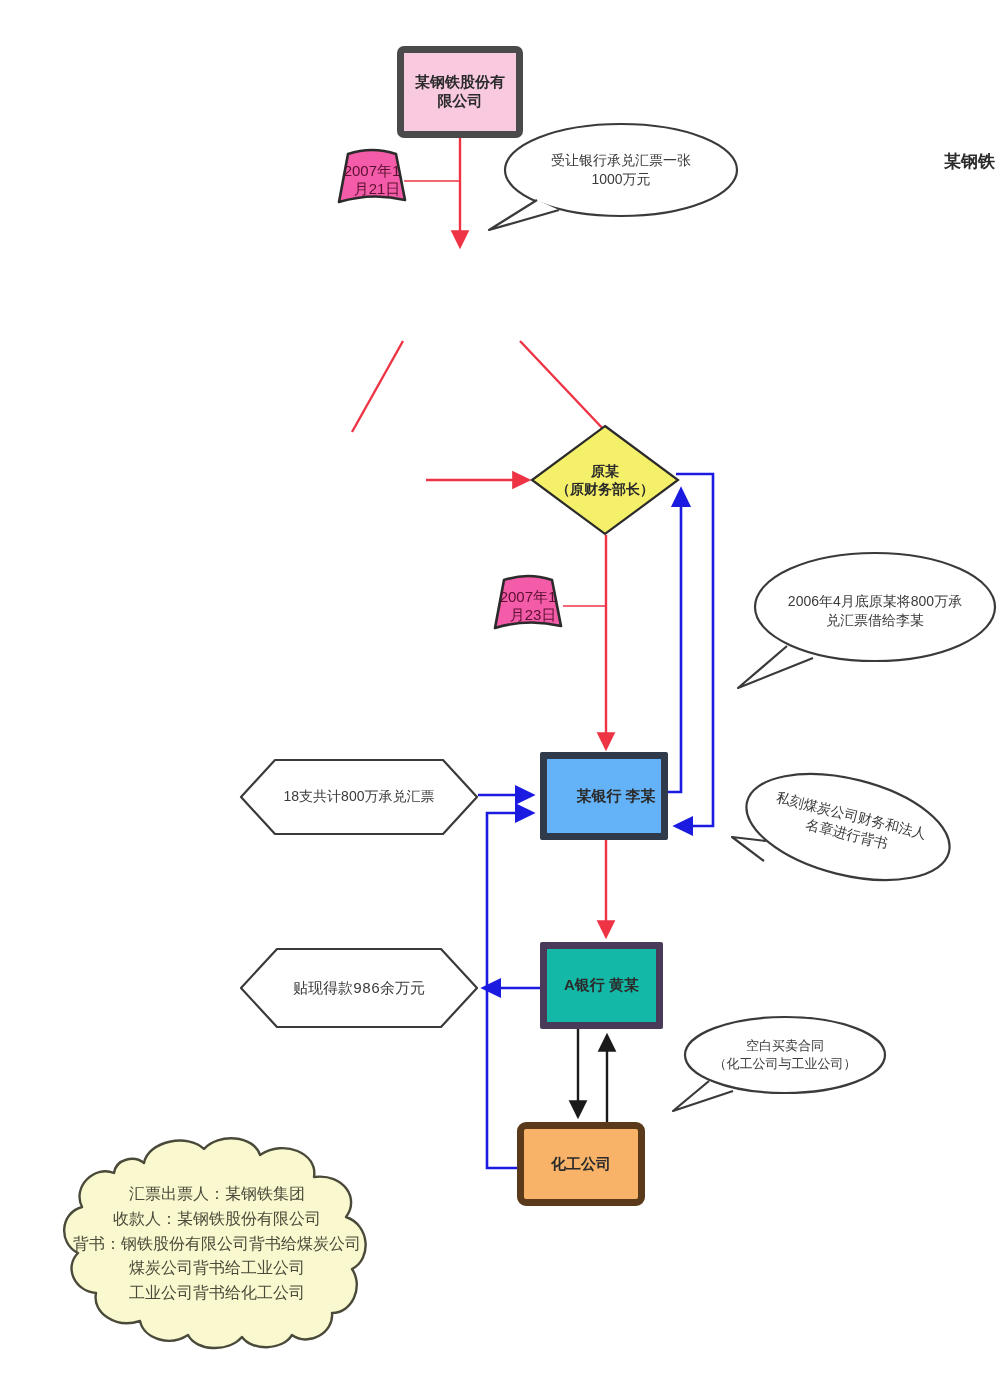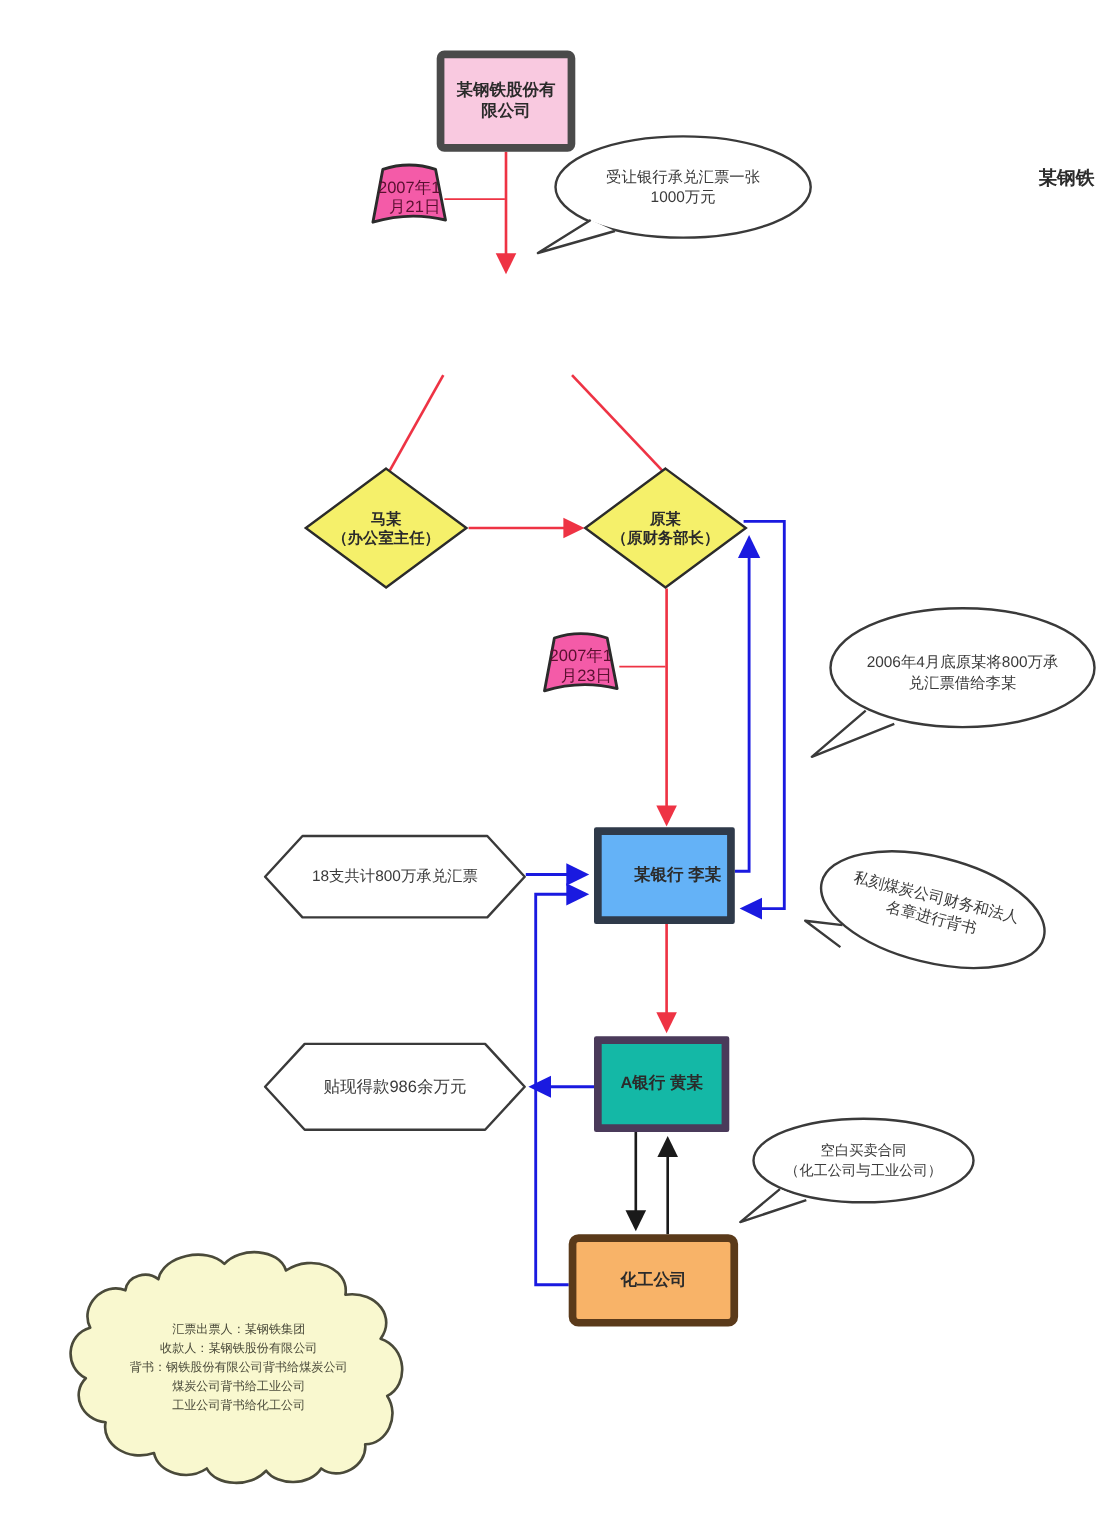--- a/index.html
+++ b/index.html
@@ -51,21 +51,21 @@
     position:absolute;left:0;top:0;width:100%;height:100%;
     display:flex;align-items:center;justify-content:center;
     text-align:right;color:#5a1030;line-height:1.2;white-space:pre-line;
     font-size:15px;padding-top:4px;box-sizing:border-box;
   }
 
   .cloudw{position:absolute;}
   .cloudw .ctext{
     position:absolute;left:0;top:0;width:100%;height:100%;
     display:flex;flex-direction:column;align-items:center;justify-content:center;
-    text-align:center;color:#4a4a3a;line-height:1.55;font-size:11px;
+    text-align:center;color:#4a4a3a;line-height:1.55;font-size:16px;
   }
 
   .edge-title{
     position:absolute;font-weight:bold;color:#2b2b2b;font-size:17px;
     white-space:nowrap;
   }
 </style>
 </head>
 <body>
 
@@ -113,45 +113,38 @@
     <path d="M578,1029 L578,1116" stroke="#1a1a1a" stroke-width="2.4" fill="none" marker-end="url(#arrBlack)"></path>
     <path d="M607,1122 L607,1036" stroke="#1a1a1a" stroke-width="2.4" fill="none" marker-end="url(#arrBlack)"></path>
   </svg>
 
   <div class="node box box-pink" style="left:397px;top:46px;width:126px;height:92px;font-size:15px;">
     <span>某钢铁股份有
 限公司</span>
   </div>
 
 
-  <div class="diamond-wrap" style="left:276px;top:424px;width:150px;height:112px;">
-    <svg class="dshape" viewBox="0 0 150 112">
-      <polygon points="75,2 148,56 75,110 2,56" fill="#f5f06a" stroke="#2b2b2b" stroke-width="2.2"></polygon>
-    </svg>
-    <div class="dtext" style="font-size:14px;">马某
-（办公室主任）</div>
-  </div>
 
   <div class="diamond-wrap" style="left:530px;top:424px;width:150px;height:112px;">
     <svg class="dshape" viewBox="0 0 150 112">
       <polygon points="75,2 148,56 75,110 2,56" fill="#f5f06a" stroke="#2b2b2b" stroke-width="2.2"></polygon>
     </svg>
     <div class="dtext" style="font-size:14px;">原某
 （原财务部长）</div>
   </div>
 
   <div class="node box box-blue" style="left:540px;top:752px;width:128px;height:88px;font-size:15px;padding-left:24px;">
     <span>某银行 李某</span>
   </div>
 
   <div class="node box box-purple" style="left:540px;top:942px;width:123px;height:87px;font-size:15px;">
     <span>A银行 黄某</span>
   </div>
 
-  <div class="node box box-orange" style="left:517px;top:1122px;width:154px;height:84px;font-size:15px;">
+  <div class="node box box-orange" style="left:517px;top:1122px;width:128px;height:84px;font-size:15px;">
     <span>化工公司</span>
   </div>
 
   <div class="banner" style="left:336px;top:146px;width:72px;height:64px;">
     <svg viewBox="0 0 72 64" style="position:absolute;left:0;top:0;width:100%;height:100%;">
       <path d="M12,8 Q36,0 60,8 L69,54 Q36,46 3,56 Z" fill="#f45ba8" stroke="#2b2b2b" stroke-width="2.6" stroke-linejoin="round"></path>
     </svg>
     <div class="batext">2007年1
 月21日</div>
   </div>
@@ -206,21 +199,21 @@
     <svg viewBox="0 0 240 78" style="position:absolute;left:0;top:0;width:100%;height:100%;">
       <polygon points="36,2 204,2 238,39 204,76 36,76 2,39" fill="#ffffff" stroke="#3a3a3a" stroke-width="2.2" stroke-linejoin="round"></polygon>
     </svg>
     <div class="htext" style="font-size:14px;">18支共计800万承兑汇票</div>
   </div>
 
   <div class="hexw" style="left:239px;top:947px;width:240px;height:82px;">
     <svg viewBox="0 0 240 82" style="position:absolute;left:0;top:0;width:100%;height:100%;">
       <polygon points="38,2 202,2 238,41 202,80 38,80 2,41" fill="#ffffff" stroke="#3a3a3a" stroke-width="2.2" stroke-linejoin="round"></polygon>
     </svg>
-    <div class="htext" style="font-size:15px;">贴现得款986余万元</div>
+    <div class="htext" style="font-size:15px;font-family:Liberation Mono, monospace;">贴现得款986余万元</div>
   </div>
 
   <div class="cloudw" style="left:52px;top:1133px;width:330px;height:222px;">
     <svg viewBox="0 0 330 222" style="position:absolute;left:0;top:0;width:100%;height:100%;">
       <path d="M92,30 C96,8 136,0 152,16 C166,0 202,2 208,22
                C232,6 266,20 262,44 C292,40 308,66 294,84
                C318,92 320,126 300,136 C312,154 300,180 280,180
                C282,200 256,214 240,202 C230,218 200,218 190,204
                C176,220 144,218 136,202 C118,214 92,206 88,188
                C64,196 40,180 44,160 C22,158 12,134 26,120

